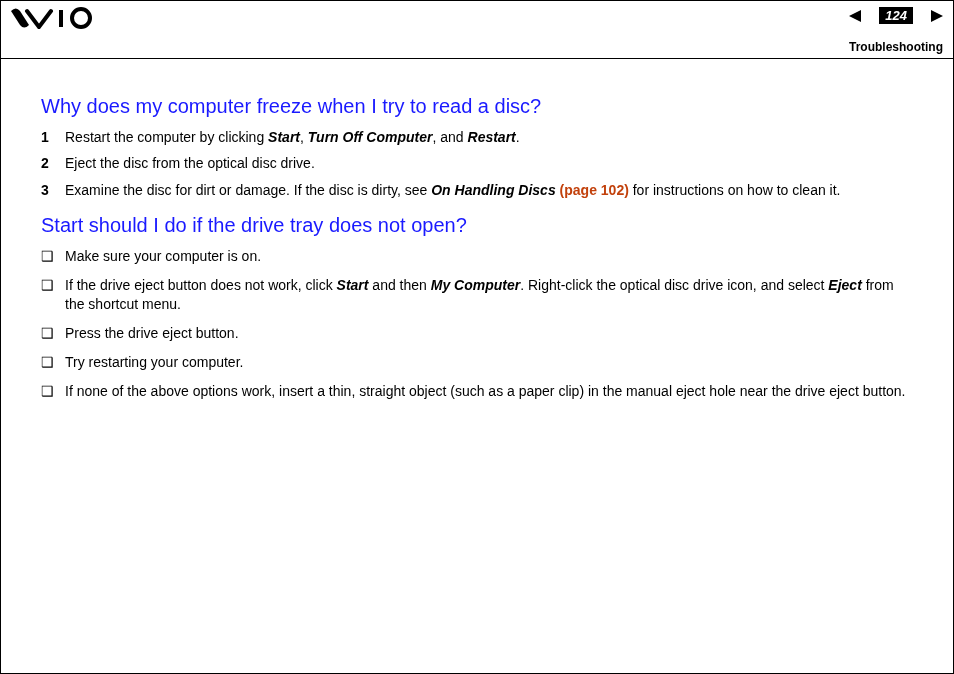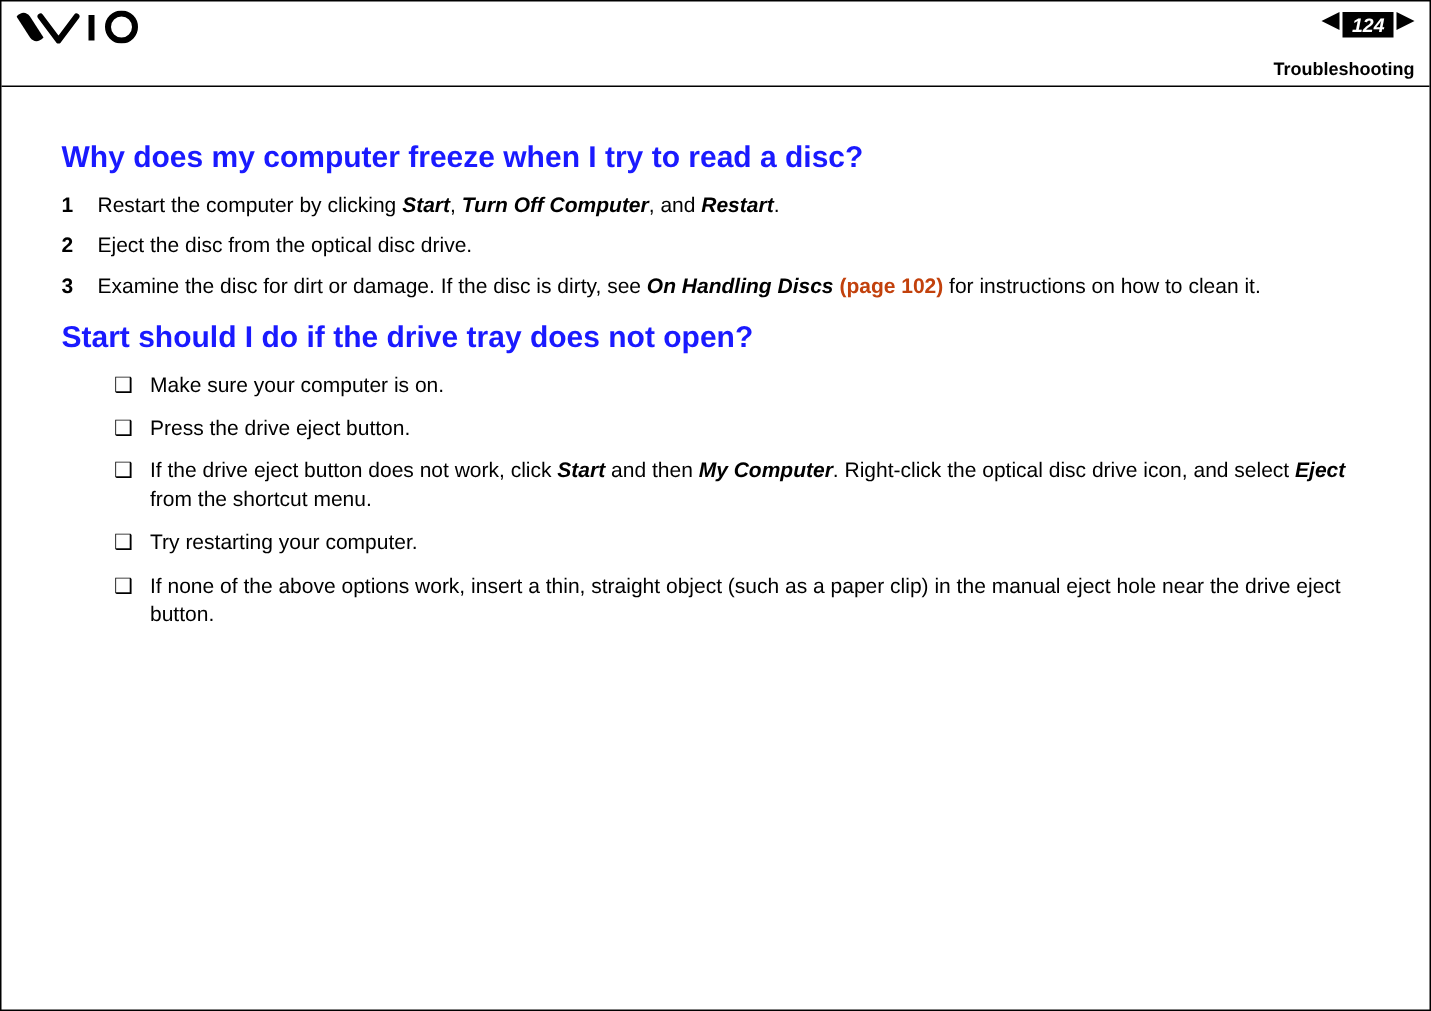--- a/index.html
+++ b/index.html
@@ -1,35 +1,35 @@
 <!DOCTYPE html>
 <html><head>
 <meta charset="utf-8">
 <style>
   * { margin: 0; padding: 0; box-sizing: border-box; }
   html, body { width: 954px; height: 674px; background: #fff; font-family: Arial, Helvetica, sans-serif; color: #000; }
   .page { border: 1px solid #000; width: 954px; height: 674px; position: relative; }
   .header { display: flex; align-items: flex-start; justify-content: space-between; padding: 6px 10px 4px 10px; border-bottom: 1px solid #000; }
   .logo { }
   .right-head { text-align: right; }
-  .pager { display: inline-flex; align-items: flex-start; gap: 2px; }
+  .pager { display: inline-flex; align-items: center; gap: 18px; }
   .tri { width: 0; height: 0; display: inline-block; }
   .tri-left { border-top: 6px solid transparent; border-bottom: 6px solid transparent; border-right: 12px solid #000; }
   .tri-right { border-top: 6px solid transparent; border-bottom: 6px solid transparent; border-left: 12px solid #000; }
   .pagebox { background: #000; color: #fff; font-style: italic; font-weight: bold; font-size: 13px; padding: 1px 6px; font-family: Arial, Helvetica, sans-serif; }
   .sect { font-weight: bold; font-size: 12px; margin-top: 14px; }
   .content { padding: 28px 40px 0 40px; }
   h1 { font-weight: normal; font-size: 26px; margin-bottom: 14px; }
-  h2 { color: #1a1aff; font-weight: bold; font-size: 20px; margin-bottom: 10px; margin-top: 8px; }
+  h2 { color: #1a1aff; font-weight: normal; font-size: 20px; margin-bottom: 10px; margin-top: 8px; }
   .intro { font-size: 14px; margin-bottom: 10px; }
   ol { list-style: none; counter-reset: step; margin-bottom: 14px; }
   ol li { counter-increment: step; display: flex; align-items: flex-start; font-size: 14px; margin-bottom: 8px; line-height: 1.35; }
   ol li::before { content: counter(step); font-weight: bold; width: 24px; flex-shrink: 0; }
   ul.check { list-style: none; }
-  ul.check li { display: flex; align-items: flex-start; font-size: 14px; margin-bottom: 10px; line-height: 1.35; margin-left: 35px; }
+  ul.check li { display: flex; align-items: flex-start; font-size: 14px; margin-bottom: 10px; line-height: 1.35; }
   ul.check li::before { content: "❑"; width: 24px; flex-shrink: 0; font-size: 14px; }
   .b { font-weight: bold; font-style: italic; }
   .link { color: #c2410c; font-weight: bold; }
   .litxt { flex: 1; }
 </style>
 </head>
 <body>
 
 <div class="page">
   <div class="header">
@@ -65,24 +65,24 @@
           <span class="litxt"><span>Examine the disc for dirt or damage. If the disc is dirty, see </span><span class="b">On Handling Discs </span><a class="link">(page 102)</a><span> for instructions on how to clean it.</span></span>
         </li>
     </ol>
 
     <h2>Start should I do if the drive tray does not open?</h2>
     <ul class="check">
       <li>
           <span class="litxt">Make sure your computer is on.</span>
         </li>
       <li>
-          <span class="litxt">Press the drive eject button.</span>
+          <span class="litxt"><span>If the drive eject button does not work, click </span><span class="b">Start</span><span> and then </span><span class="b">My Computer</span><span>. Right-click the optical disc drive icon, and select </span><span class="b">Eject</span><span> from the shortcut menu.</span></span>
         </li>
       <li>
-          <span class="litxt"><span>If the drive eject button does not work, click </span><span class="b">Start</span><span> and then </span><span class="b">My Computer</span><span>. Right-click the optical disc drive icon, and select </span><span class="b">Eject</span><span> from the shortcut menu.</span></span>
+          <span class="litxt">Press the drive eject button.</span>
         </li>
       <li>
           <span class="litxt">Try restarting your computer.</span>
         </li>
       <li>
           <span class="litxt">If none of the above options work, insert a thin, straight object (such as a paper clip) in the manual eject hole near the drive eject button.</span>
         </li>
     </ul>
   </div>
 </div>

